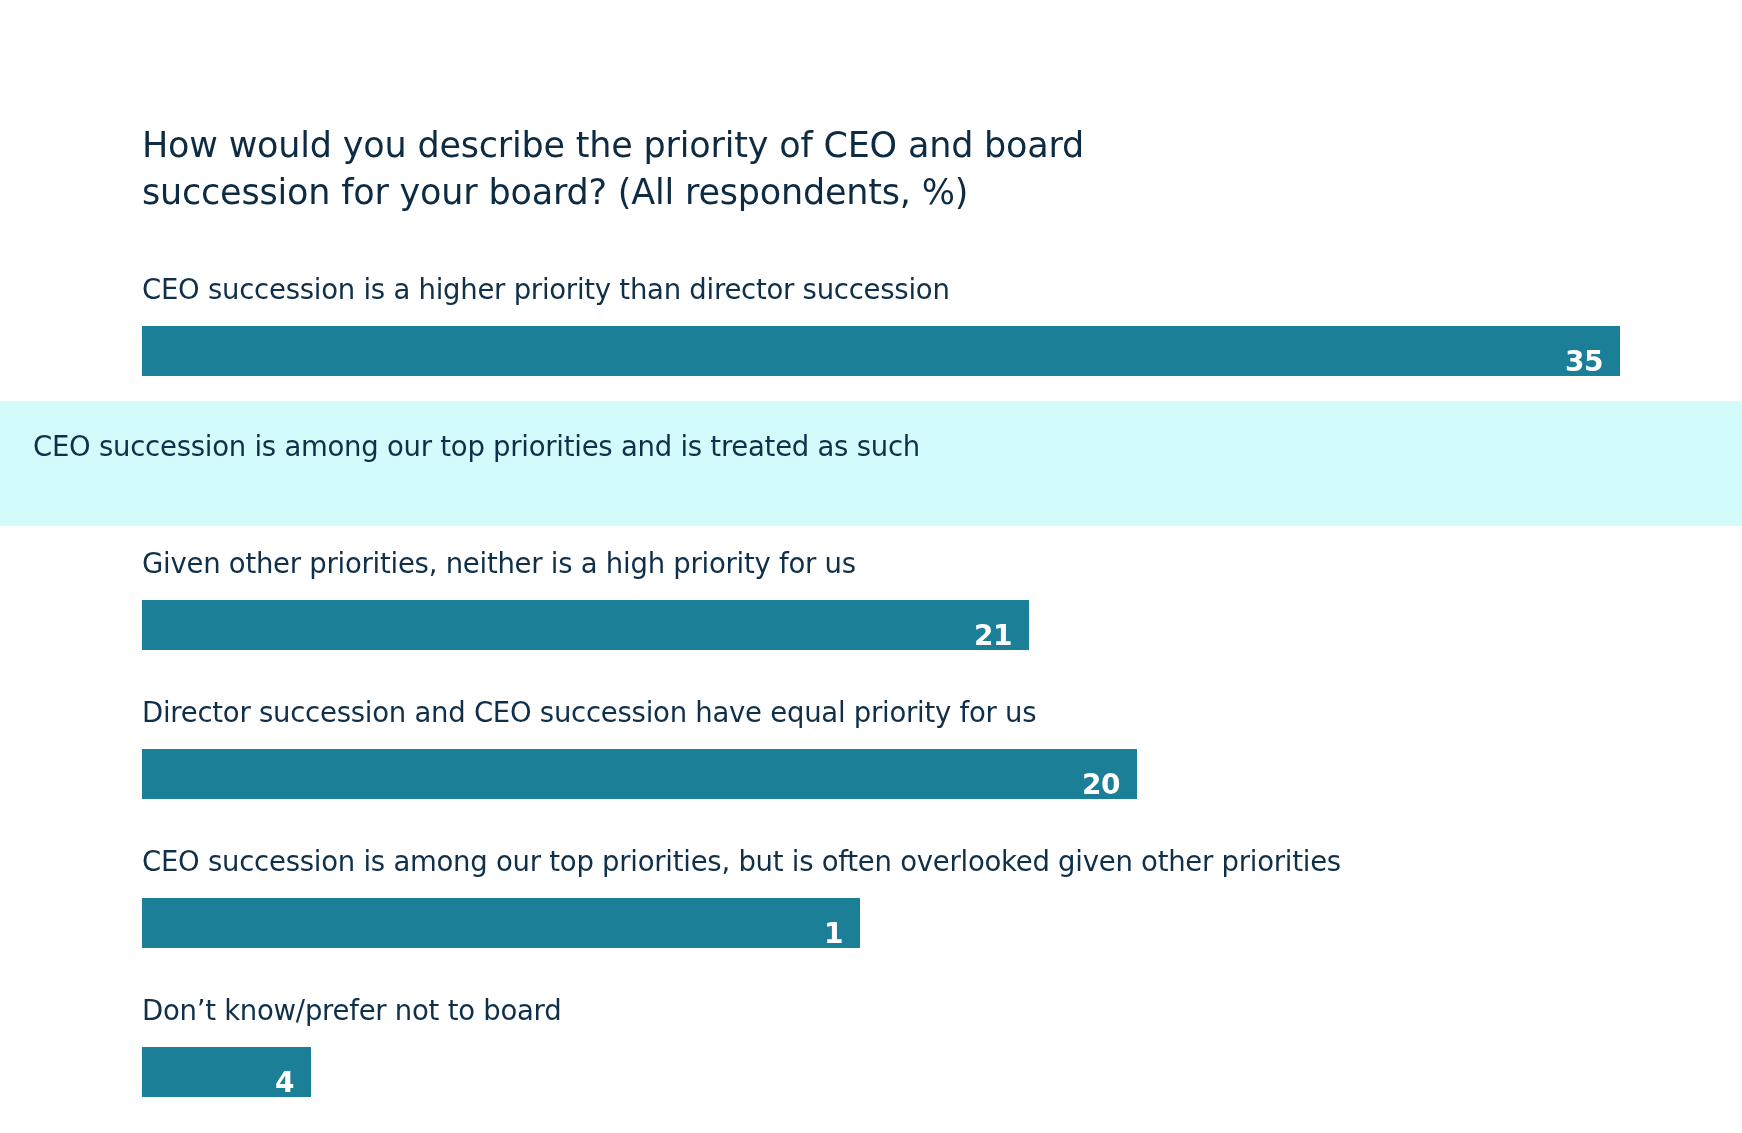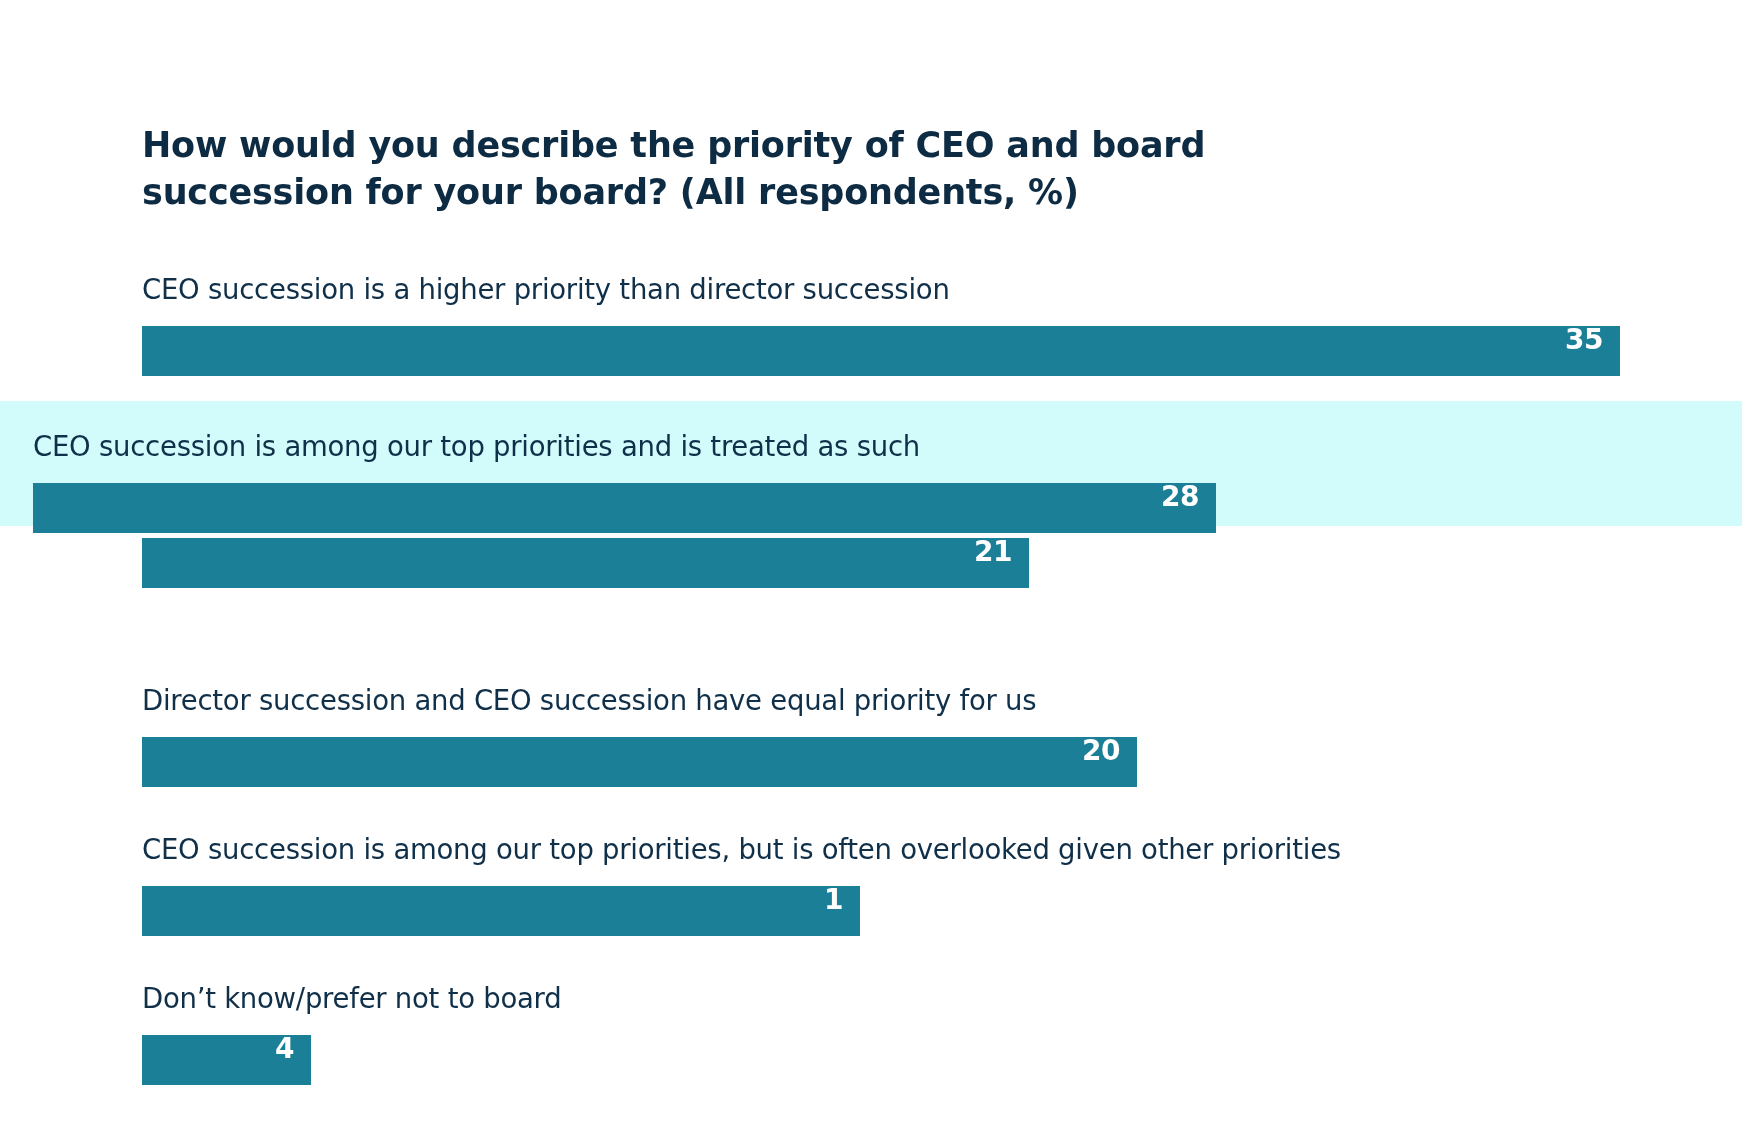--- a/index.html
+++ b/index.html
@@ -19,21 +19,21 @@
     height: 1133px;
     background: #ffffff;
   }
   .chart-title {
     position: absolute;
     left: 142px;
     top: 122px;
     width: 1120px;
     font-family: "DejaVu Sans", sans-serif;
     font-size: 35px;
-    font-weight: bold;
+    font-weight: normal;
     line-height: 1.33;
     letter-spacing: -0.2px;
     color: #0d2b43;
     white-space: pre-line;
   }
   .chart-body {
     position: absolute;
     left: 0;
     top: 252px;
     width: 1742px;
@@ -72,21 +72,21 @@
     margin-top: 12px;
   }
   .bar {
     position: absolute;
     left: 0;
     top: 0;
     height: 50px;
     background: #1b7f97;
     box-sizing: border-box;
     display: flex;
-    align-items: flex-start;
+    align-items: flex-end;
     justify-content: flex-end;
   }
   .bar-value {
     color: #ffffff;
     font-family: "DejaVu Sans", sans-serif;
     font-size: 28px;
     font-weight: bold;
     padding-right: 17px;
     line-height: 1;
     letter-spacing: -0.5px;
@@ -125,32 +125,28 @@
           </div>
         </div>
       </div>
     </div>
 
     <div class="bar-row highlighted">
       <div class="highlight-band" style="width:1238px;"></div>
       <div class="row-content">
         <div class="row-inner">
           <div class="row-label">CEO succession is among our top priorities and is treated as such</div>
-          <div class="bar-wrap">
-            <div class="bar" style="width:1183px;">
-              <span class="bar-value">28</span>
-            </div>
-          </div>
         </div>
       </div>
     </div>
 
     <div class="bar-row">
       <div class="row-content">
         <div class="row-inner">
+          <div class="row-label">Given other priorities, neither is a high priority for us</div>
           <div class="bar-wrap">
             <div class="bar" style="width:887px;">
               <span class="bar-value">21</span>
             </div>
           </div>
         </div>
       </div>
     </div>
 
     <div class="bar-row">

